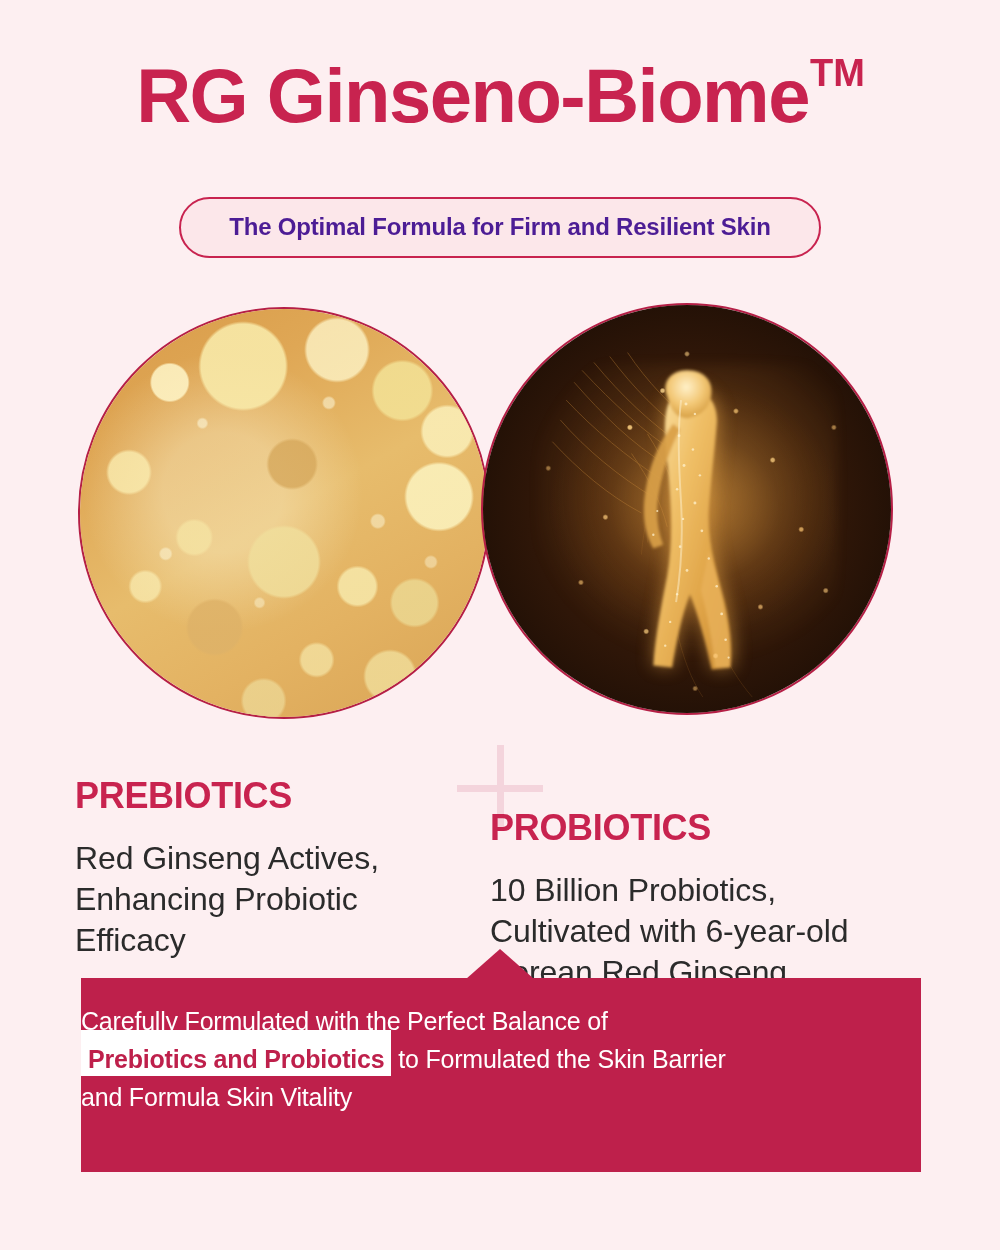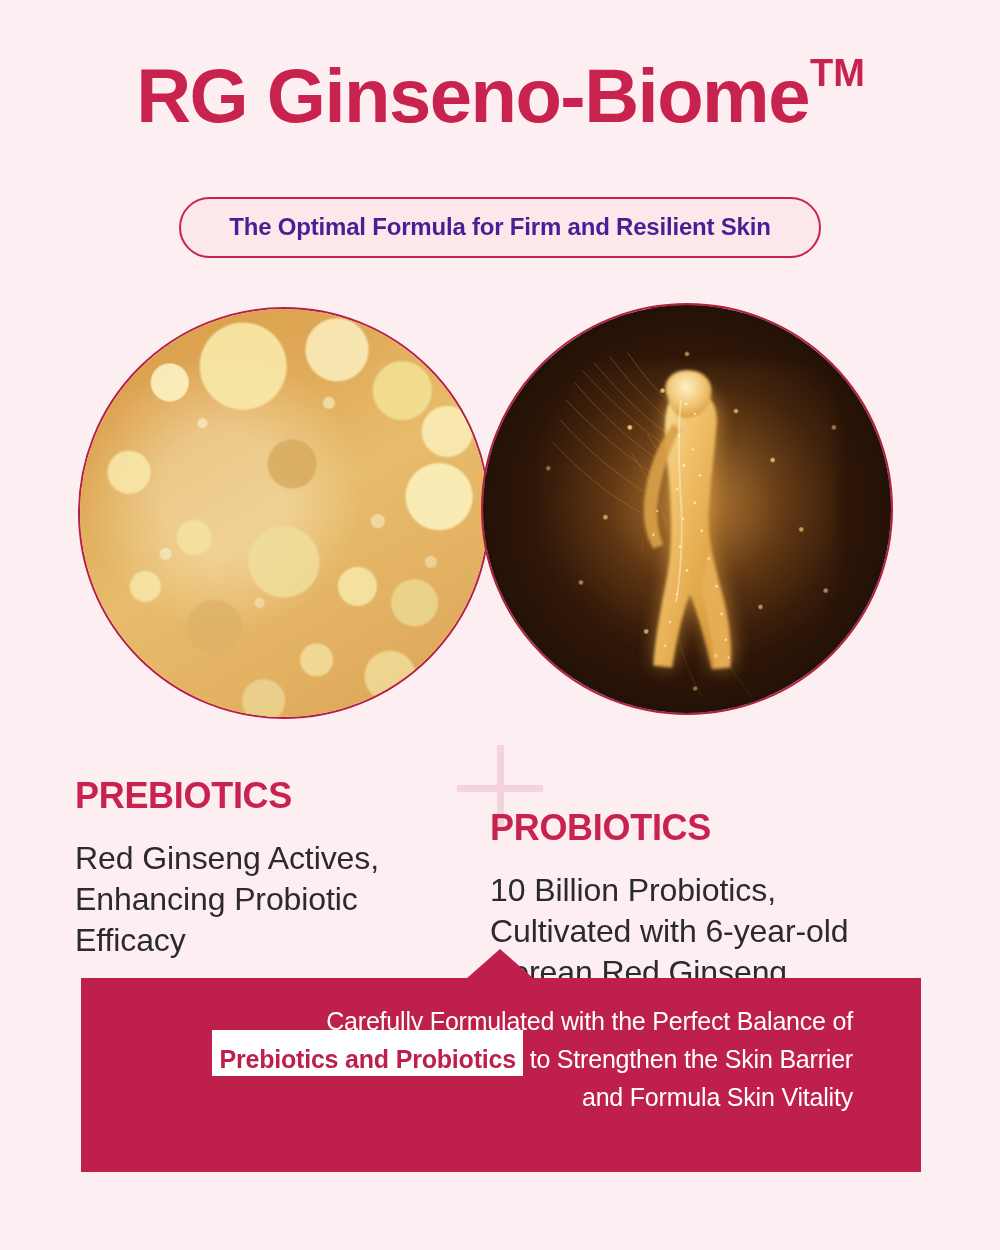--- a/index.html
+++ b/index.html
@@ -153,22 +153,22 @@
     background:#BE204B;
   }
   .banner-arrow {
     position:absolute; left:466px; top:949px;
     width:0; height:0;
     border-left:34px solid transparent;
     border-right:34px solid transparent;
     border-bottom:30px solid #BE204B;
   }
   .banner-text {
-    position:absolute; left:12px; top:24px; width:760px;
-    text-align:right; color:#FFFFFF;
+    position:absolute; left:0; top:24px; width:760px;
+    text-align:left; color:#FFFFFF;
     font-size:25px; line-height:38px; letter-spacing:-0.2px;
   }
   .banner-text .hl {
     background:#FFFFFF; color:#BE204B; font-weight:bold;
     padding:15px 7px 3px 7px;
   }
   .bt-line { display:block; }
 </style>
 </head>
 <body>
@@ -307,18 +307,18 @@
     <div class="col col-right">
       <h3>PROBIOTICS</h3>
       <p>10 Billion Probiotics,<br>Cultivated with 6-year-old<br>Korean Red Ginseng</p>
     </div>
   </div>
 
   <div class="banner-arrow"></div>
   <div class="banner">
     <div class="banner-text">
       <span class="bt-line">Carefully Formulated with the Perfect Balance of</span>
-      <span class="bt-line"><span class="hl">Prebiotics and Probiotics</span><span> to Strengthen the Skin Barrier</span></span>
+      <span class="bt-line"><span class="hl">Prebiotics and Probiotics</span><span> to Formulated the Skin Barrier</span></span>
       <span class="bt-line">and Formula Skin Vitality</span>
     </div>
   </div>
 
 </div>
 
 </body></html>

